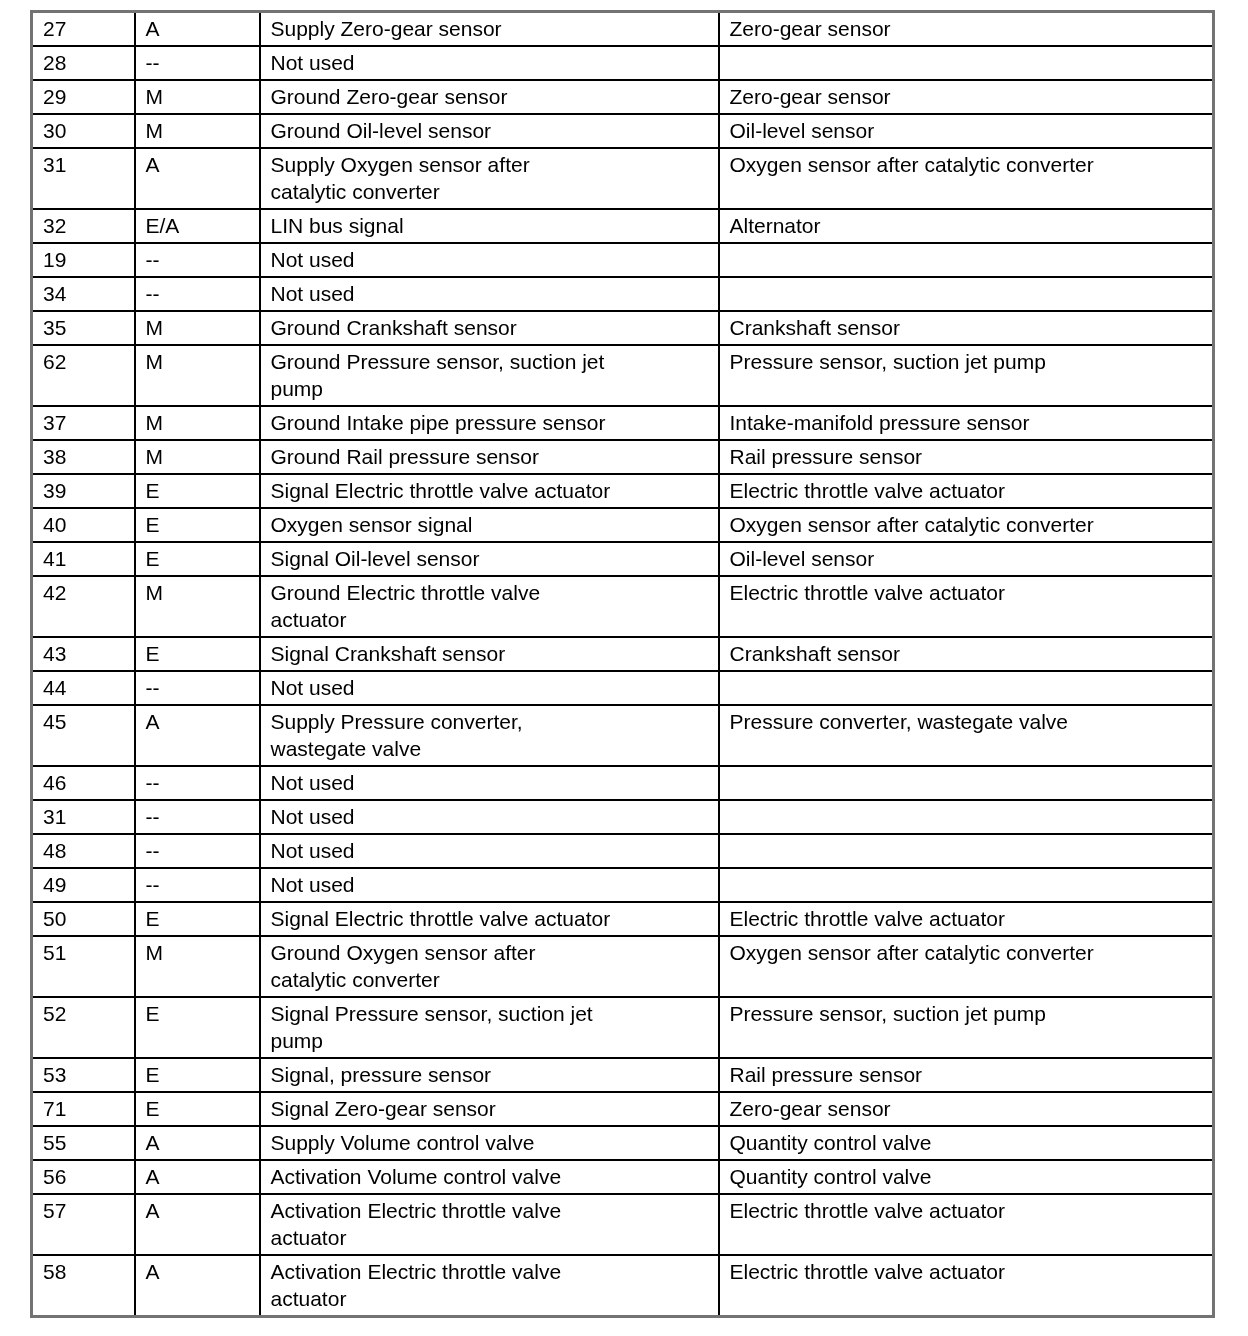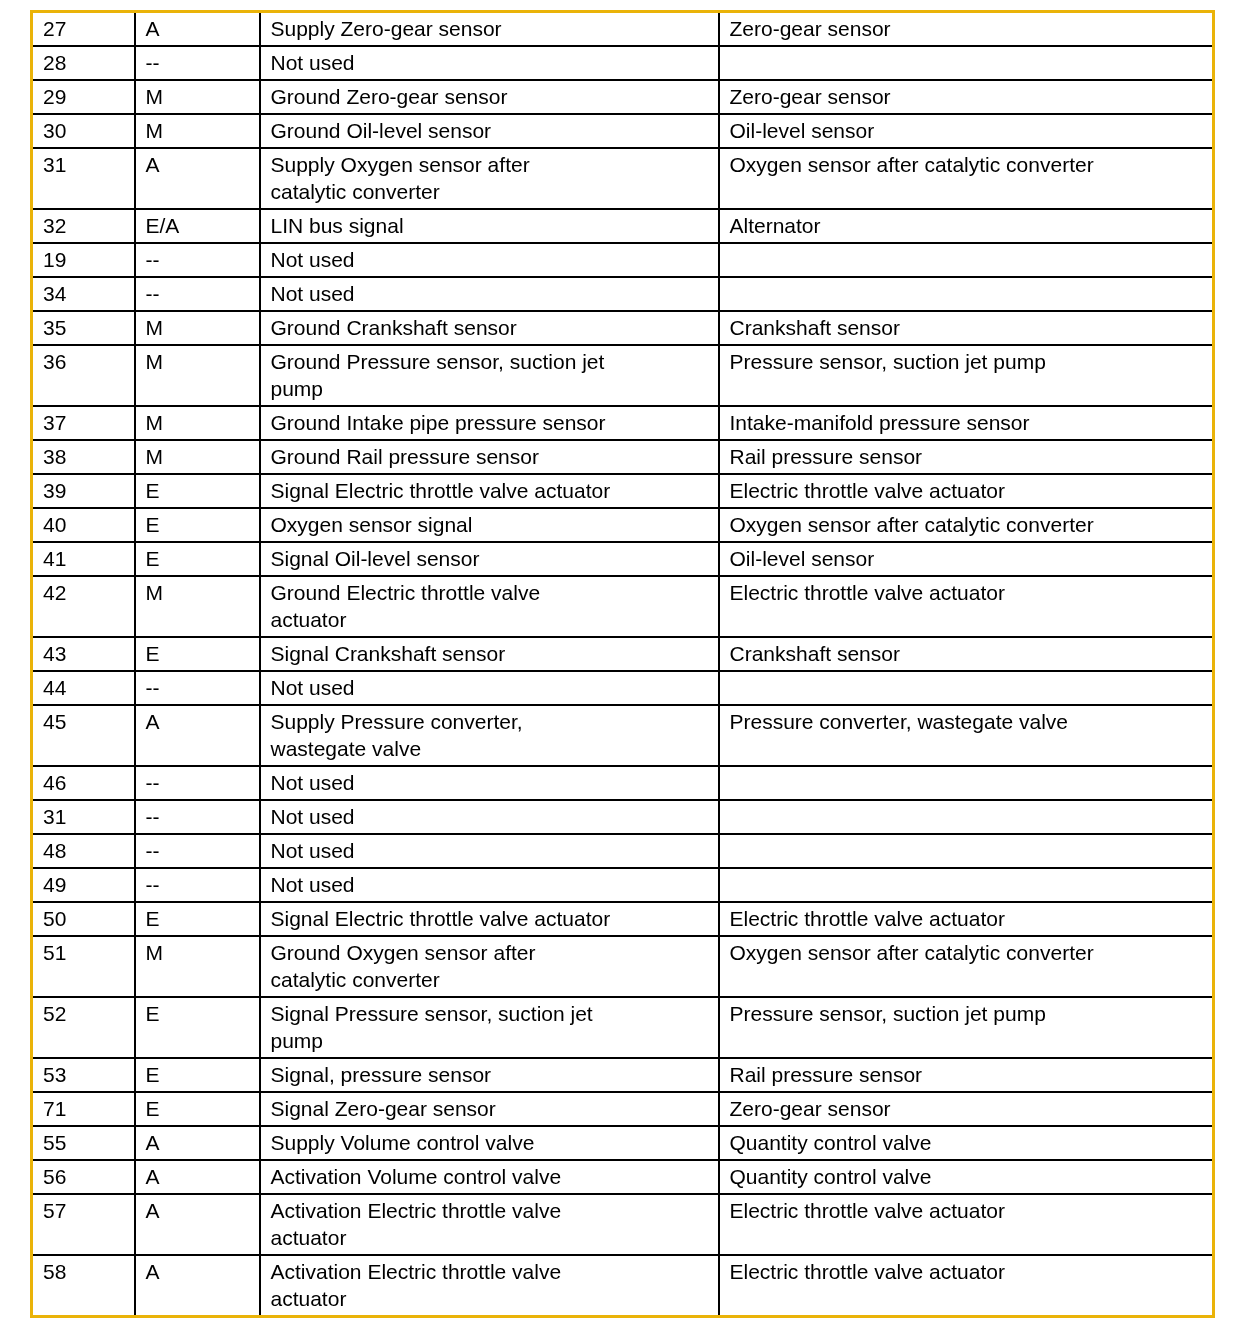--- a/index.html
+++ b/index.html
@@ -16,21 +16,21 @@
     height: 1336px;
     box-sizing: border-box;
     padding: 10px 33px 18px 30px;
     background: #ffffff;
     overflow: hidden;
   }
   table.pin-table {
     border-collapse: collapse;
     table-layout: fixed;
     width: 100%;
-    border: 3px solid #eab308;
+    border: 3px solid #737373;
     padding-left: 34px;
   }
   table.pin-table td {
     border: 2px solid #000000;
     font-size: 21px;
     line-height: 27px;
     vertical-align: top;
     padding: 2px 6px 3px 10px;
     overflow: hidden;
   }
@@ -100,21 +100,21 @@
     <td class="col-function">Not used</td>
     <td class="col-component"></td>
   </tr>
         <tr>
     <td class="col-pin">35</td>
     <td class="col-type">M</td>
     <td class="col-function">Ground Crankshaft sensor</td>
     <td class="col-component">Crankshaft sensor</td>
   </tr>
         <tr>
-    <td class="col-pin">36</td>
+    <td class="col-pin">62</td>
     <td class="col-type">M</td>
     <td class="col-function">Ground Pressure sensor, suction jet
 pump</td>
     <td class="col-component">Pressure sensor, suction jet pump</td>
   </tr>
         <tr>
     <td class="col-pin">37</td>
     <td class="col-type">M</td>
     <td class="col-function">Ground Intake pipe pressure sensor</td>
     <td class="col-component">Intake-manifold pressure sensor</td>

